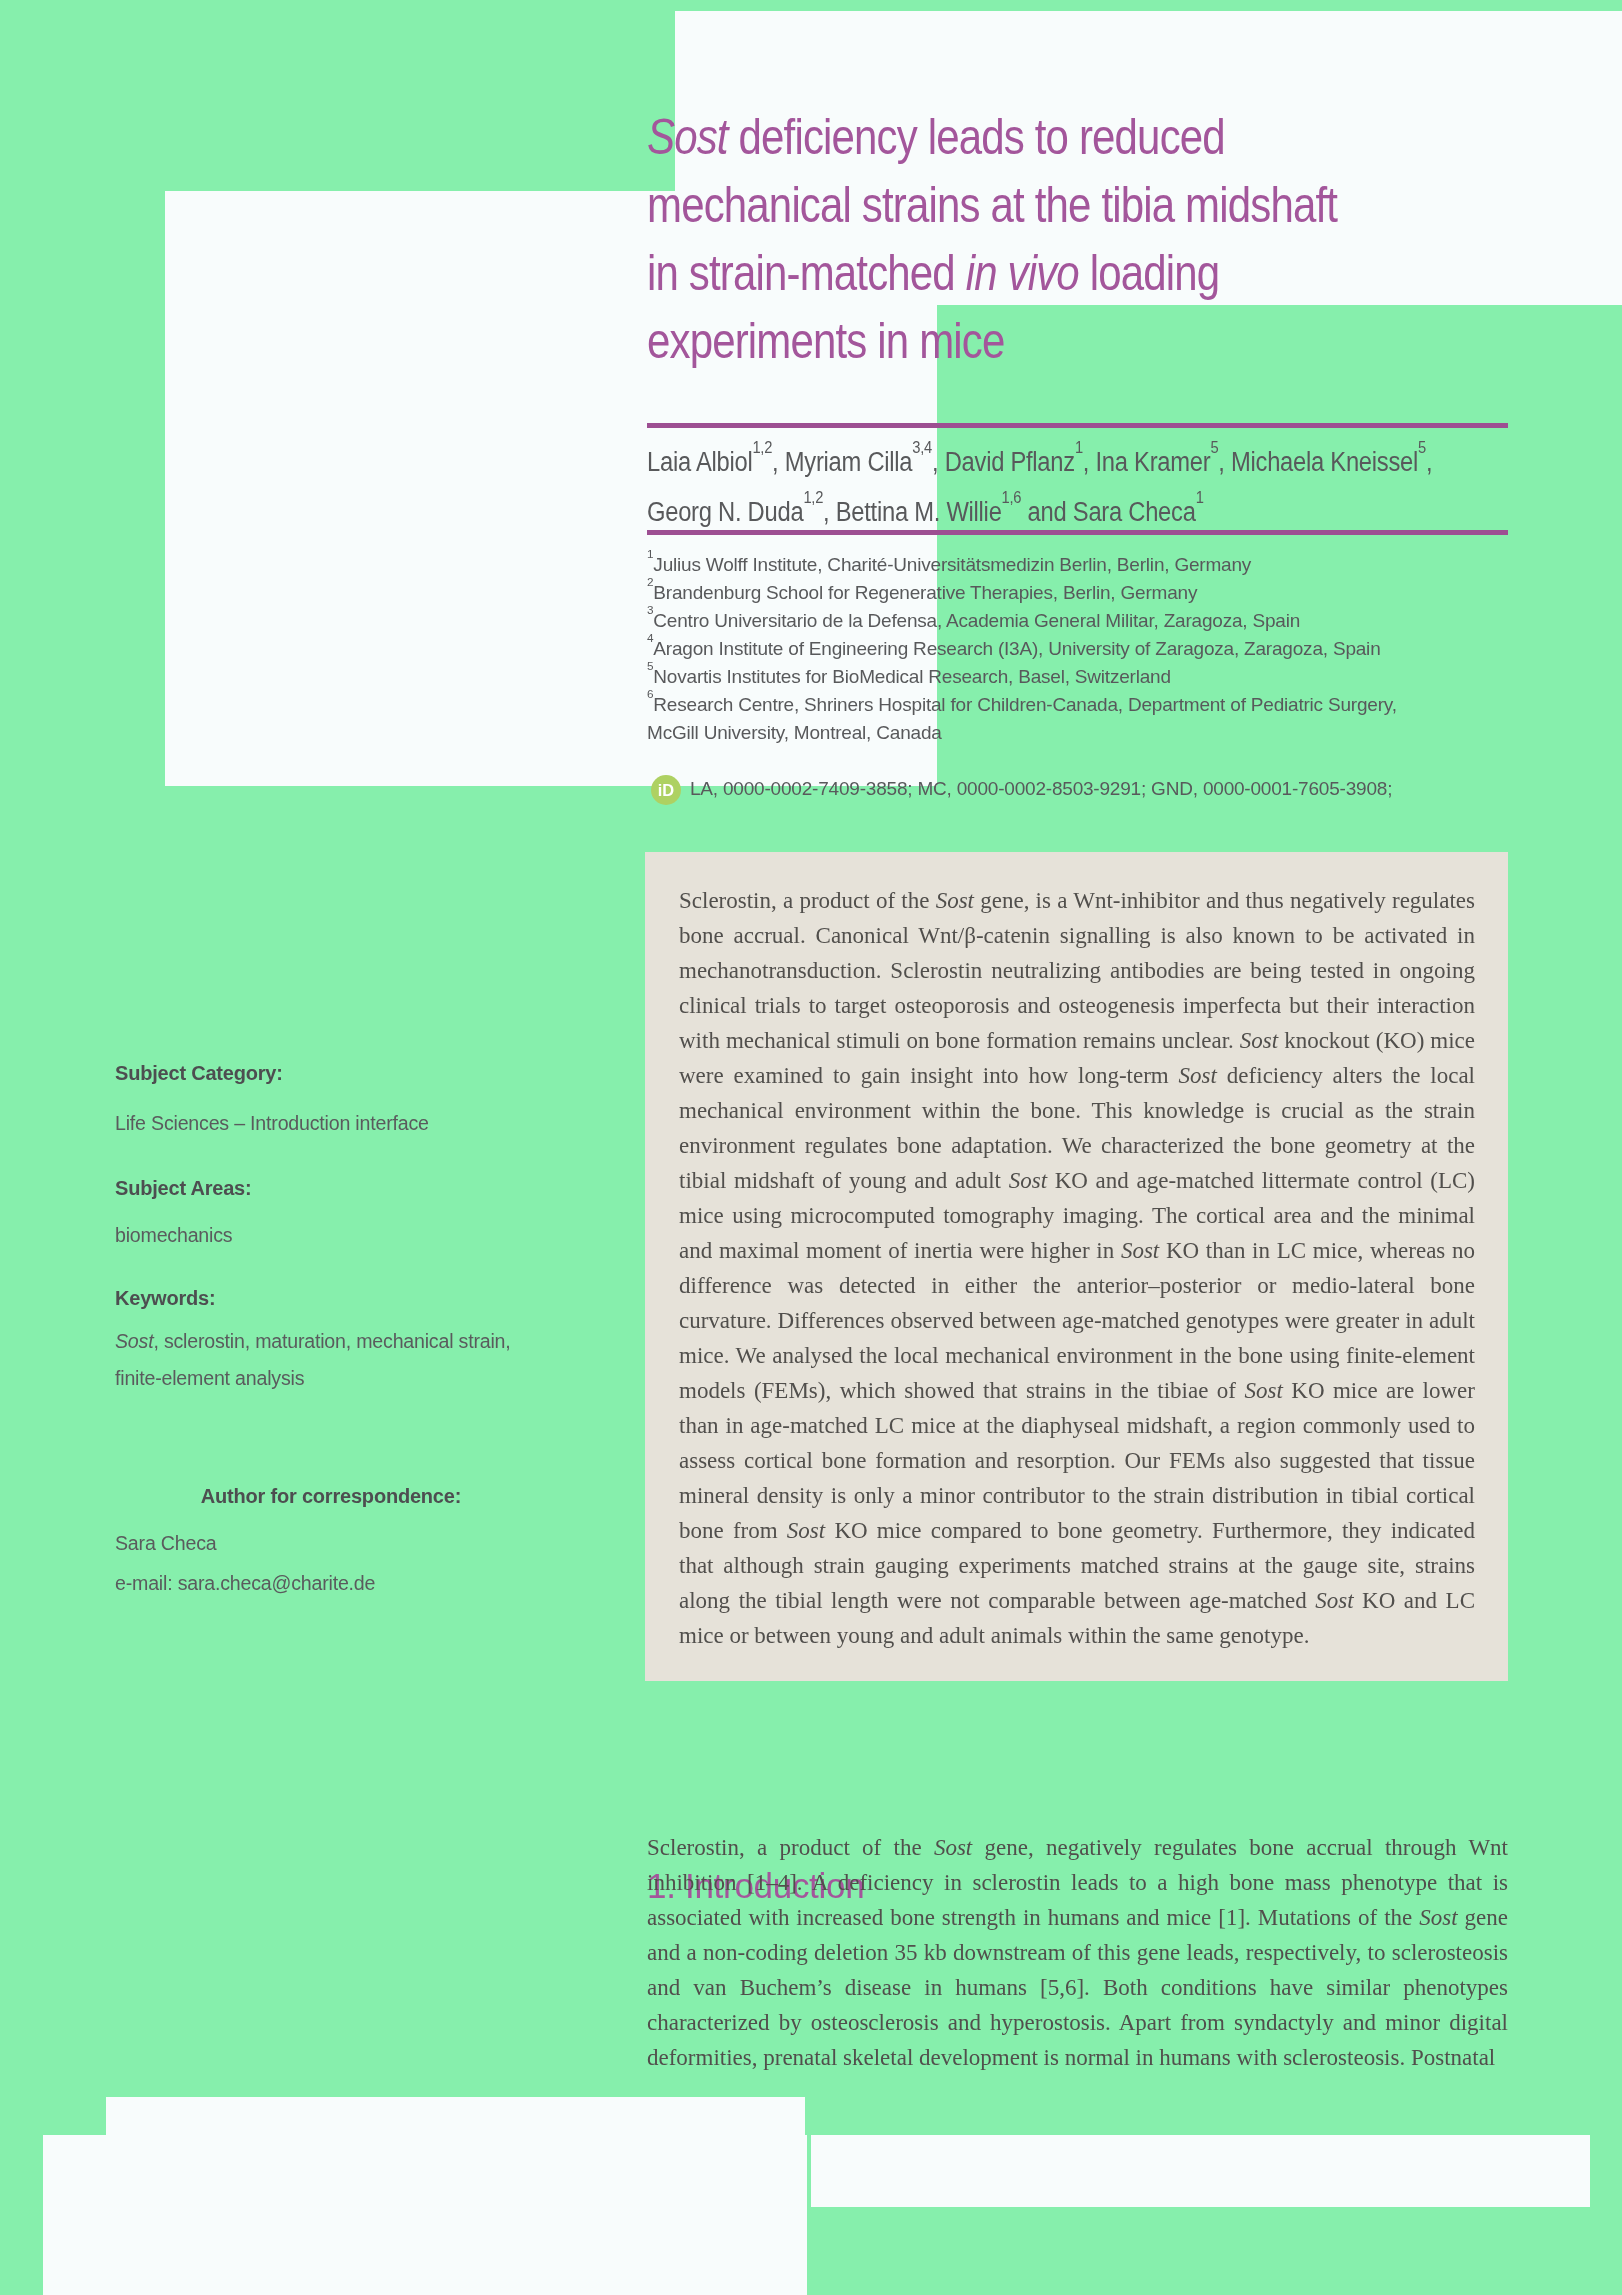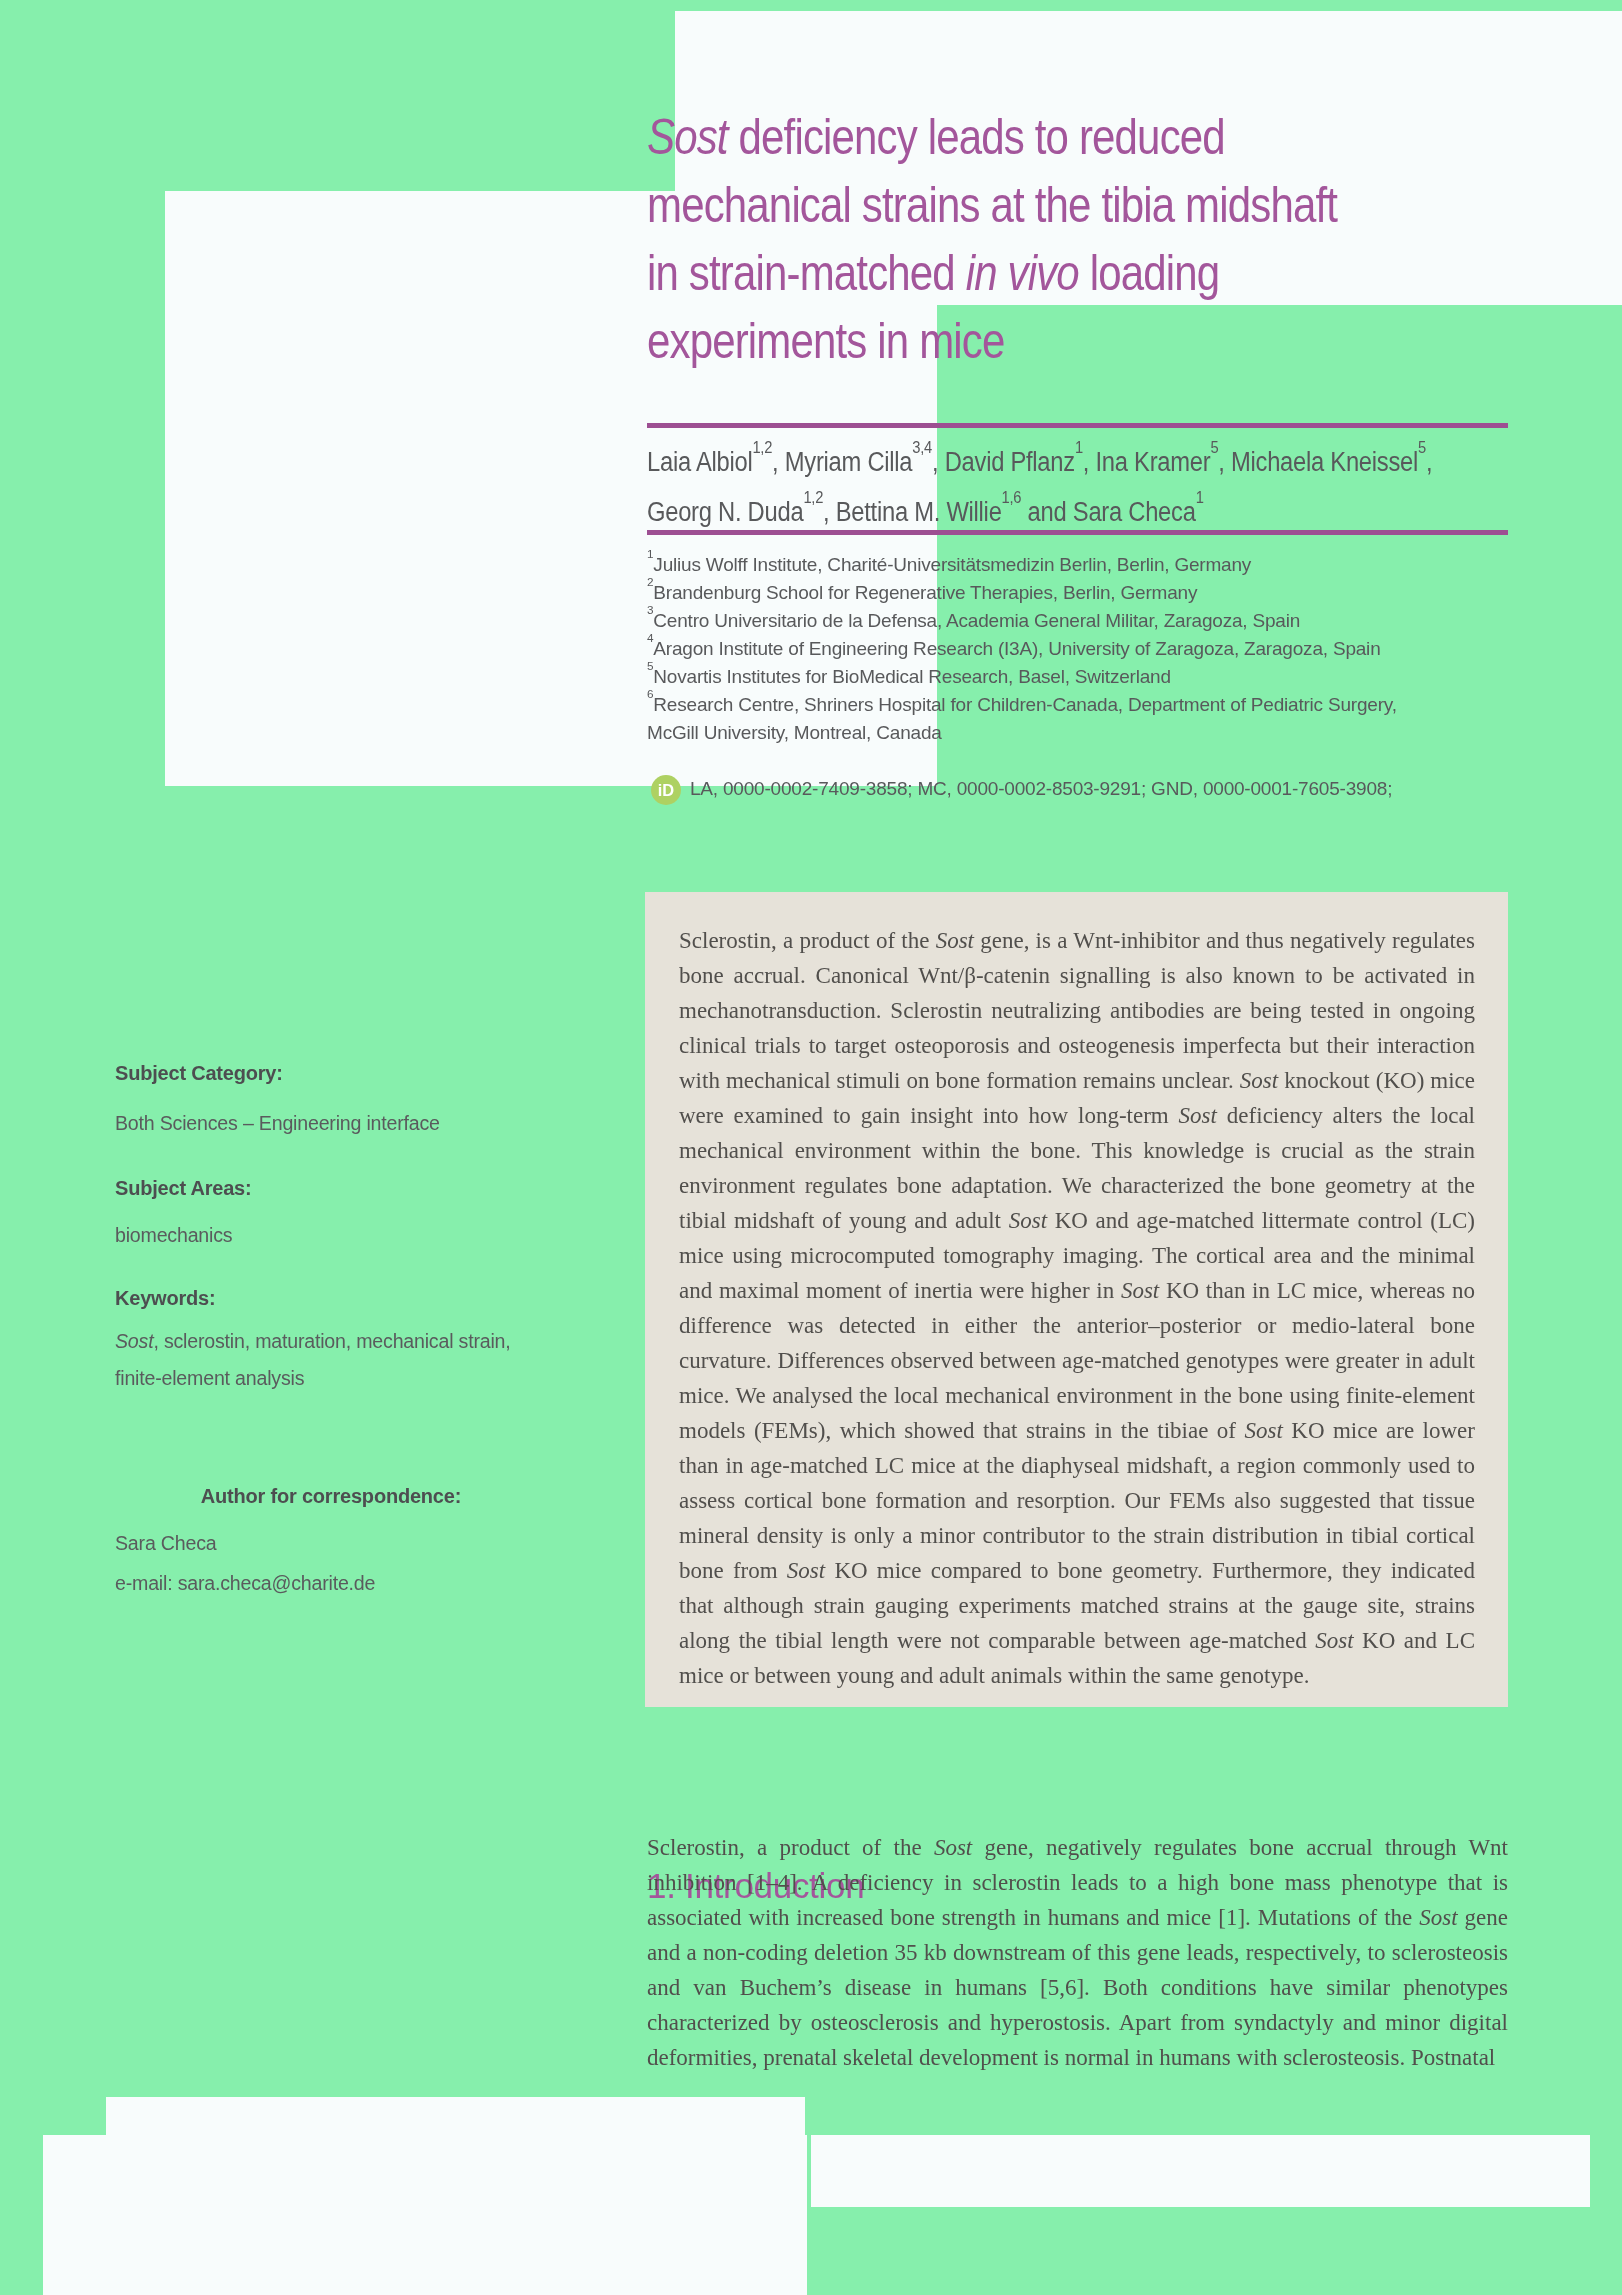--- a/index.html
+++ b/index.html
@@ -33,22 +33,22 @@
 
   
   .orcid-row{position:absolute;left:647px;top:774px;width:870px;}
   .orcid-badge{position:absolute;left:3.9px;top:1.3px;width:30px;height:30px;border-radius:50%;
                background:#aed162;color:#ffffff;font-size:16.4px;font-weight:700;
                text-align:center;line-height:30px;letter-spacing:0;}
   .orcid-lines{margin-left:43px;color:#58595b;font-size:19px;letter-spacing:-0.2px;}
   .orcid-lines .tline{line-height:29.4px;white-space:nowrap;}
 
   
-  .abstract{position:absolute;left:645px;top:892px;width:863px;background:#e6e2d9;
-            box-sizing:border-box;padding:31px 33px 14px 34px;}
+  .abstract{position:absolute;left:645px;top:852px;width:863px;background:#e6e2d9;
+            box-sizing:border-box;padding:31px 33px 28px 34px;}
   .abstract p{margin:0;color:#514f4c;font-size:23px;line-height:35px;text-align:justify;}
 
   
   .side{position:absolute;left:115px;width:432px;color:#58595b;}
   .side-label{font-weight:700;color:#4d4e50;font-size:20px;letter-spacing:-0.2px;line-height:26px;}
   .side-value{font-size:19.6px;letter-spacing:-0.2px;line-height:37px;color:#5a5b5d;}
   .pos-sc-label{top:1060px;} .pos-sc-value{top:1105px;}
   .pos-sa-label{top:1175px;} .pos-sa-value{top:1217px;}
   .pos-kw-label{top:1285px;} .pos-kw-value{top:1323px;}
   .pos-co-label{top:1483px;text-align:center;} .pos-co-name{top:1525px;} .pos-co-email{top:1565px;}
@@ -99,21 +99,21 @@
     <div class="orcid-lines">
         <div class="tline"><span>LA, 0000-0002-7409-3858; MC, 0000-0002-8503-9291; GND, 0000-0001-7605-3908;</span></div>
       </div>
   </div>
 
   <div class="abstract serif">
     <p><span>Sclerostin, a product of the </span><i>Sost</i><span> gene, is a Wnt-inhibitor and thus negatively regulates bone accrual. Canonical Wnt/β-catenin signalling is also known to be activated in mechanotransduction. Sclerostin neutralizing antibodies are being tested in ongoing clinical trials to target osteoporosis and osteogenesis imperfecta but their interaction with mechanical stimuli on bone formation remains unclear. </span><i>Sost</i><span> knockout (KO) mice were examined to gain insight into how long-term </span><i>Sost</i><span> deficiency alters the local mechanical environment within the bone. This knowledge is crucial as the strain environment regulates bone adaptation. We characterized the bone geometry at the tibial midshaft of young and adult </span><i>Sost</i><span> KO and age-matched littermate control (LC) mice using microcomputed tomography imaging. The cortical area and the minimal and maximal moment of inertia were higher in </span><i>Sost</i><span> KO than in LC mice, whereas no difference was detected in either the anterior–posterior or medio-lateral bone curvature. Differences observed between age-matched genotypes were greater in adult mice. We analysed the local mechanical environment in the bone using finite-element models (FEMs), which showed that strains in the tibiae of </span><i>Sost</i><span> KO mice are lower than in age-matched LC mice at the diaphyseal midshaft, a region commonly used to assess cortical bone formation and resorption. Our FEMs also suggested that tissue mineral density is only a minor contributor to the strain distribution in tibial cortical bone from </span><i>Sost</i><span> KO mice compared to bone geometry. Furthermore, they indicated that although strain gauging experiments matched strains at the gauge site, strains along the tibial length were not comparable between age-matched </span><i>Sost</i><span> KO and LC mice or between young and adult animals within the same genotype.</span></p>
   </div>
 
   <div class="side side-label pos-sc-label">Subject Category:</div>
-  <div class="side side-value pos-sc-value">Both Sciences – Engineering interface</div>
+  <div class="side side-value pos-sc-value">Life Sciences – Introduction interface</div>
 
   <div class="side side-label pos-sa-label">Subject Areas:</div>
   <div class="side side-value pos-sa-value">biomechanics</div>
 
   <div class="side side-label pos-kw-label">Keywords:</div>
   <div class="side side-value pos-kw-value"><i>Sost</i><span>, sclerostin, maturation, mechanical strain, finite-element analysis</span></div>
 
   <div class="side side-label pos-co-label">Author for correspondence:</div>
   <div class="side side-value pos-co-name">Sara Checa</div>
   <div class="side side-value pos-co-email">e-mail: sara.checa@charite.de</div>

